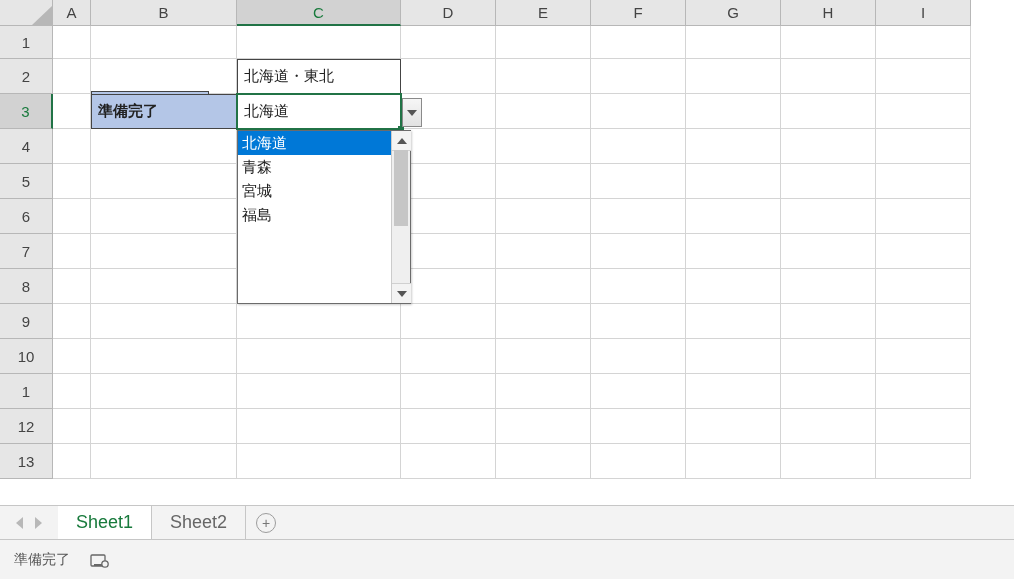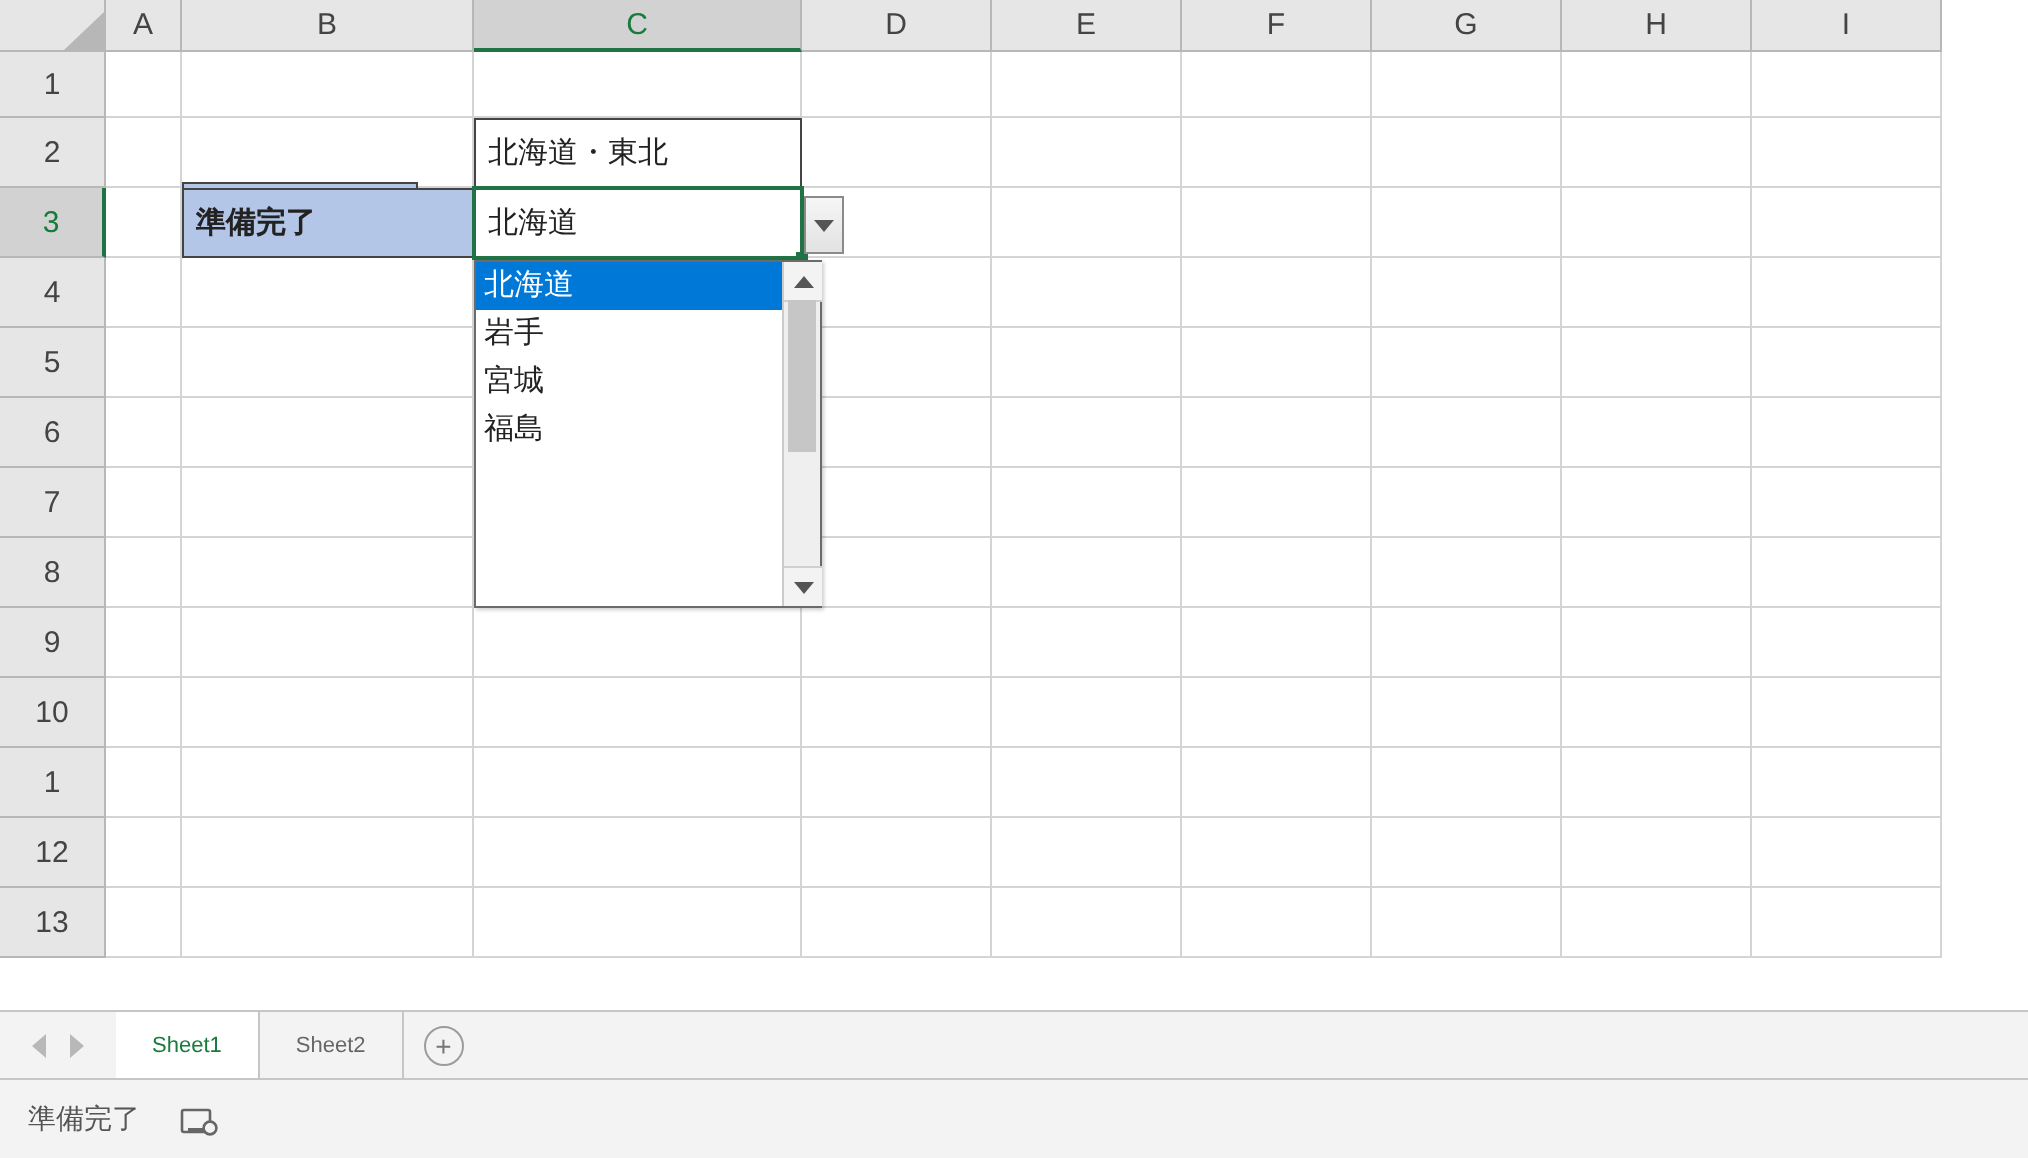--- a/index.html
+++ b/index.html
@@ -245,21 +245,21 @@
   }
   .tab-nav .nav {
     width:0;height:0;
   }
   .tab-nav .nav.l { border-top:6px solid transparent;border-bottom:6px solid transparent;border-right:7px solid #b8b8b8;}
   .tab-nav .nav.r { border-top:6px solid transparent;border-bottom:6px solid transparent;border-left:7px solid #b8b8b8;}
   .tab {
     padding: 0 18px;
     display:flex; align-items:center;
     border-right:1px solid #c6c6c6;
-    font-size:11px;
+    font-size:18px;
     color:#666;
     background:transparent;
   }
   .tab.active {
     background:#fff;
     color:#187a3c;
     border-bottom:none;
     border-top:1px solid #c6c6c6;
     margin-top:-1px;
   }
@@ -468,21 +468,21 @@
   <div class="active-cell-outline" id="active-outline" style="left: 236px; top: 93px; width: 166px; height: 37px;"></div>
   <div class="active-cell-handle" id="active-handle" style="left: 398px; top: 126px;"></div>
 
   <div class="dv-button" id="dv-button" style="left: 402px; top: 98px; height: 29px;">
     <div class="tri"></div>
   </div>
 
   <div class="dv-list" id="dv-list" style="left: 237px; top: 130px; width: 174px; height: 174px;">
     <div class="inner" id="dv-list-inner">
         <div class="item sel">北海道</div>
-        <div class="item">岩手</div>
+        <div class="item">青森</div>
         <div class="item">宮城</div>
         <div class="item">福島</div>
       </div>
     <div class="sb">
       <div class="btn up">
           <div class="chev"></div>
         </div>
       <div class="thumb" id="dv-thumb" style="top: 19px; height: 76px;"></div>
       <div class="btn dn">
           <div class="chev"></div>

